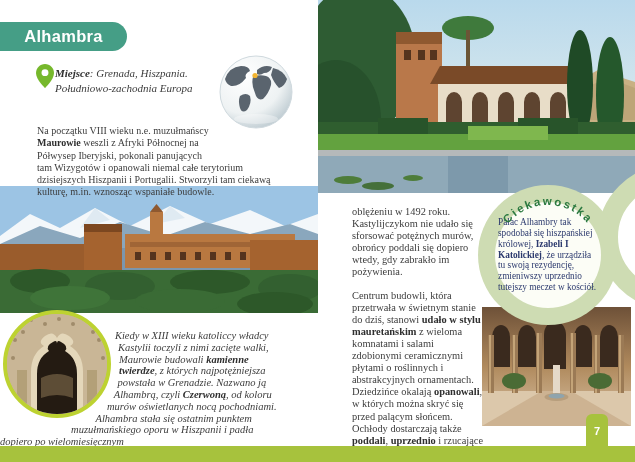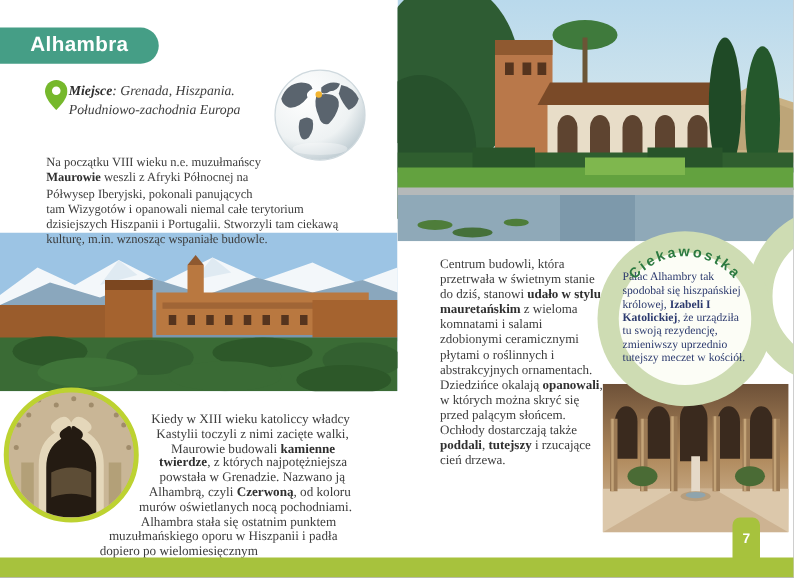--- a/index.html
+++ b/index.html
@@ -13,21 +13,21 @@
                font-size:16.5px;color:#ffffff;letter-spacing:.3px;}
   
   .loc-text{left:55px;top:66px;width:200px;font-size:11px;line-height:14.5px;white-space:pre-line;font-style:italic;}
   
   .intro{left:37px;top:100px;width:238px;font-size:10px;line-height:12.3px;margin-top:25px;}
   .intro .globe-spacer{float:right;width:62px;height:30px;}
   
   .photo{display:block;}
   
   .story{left:0;top:330px;width:286px;height:110px;font-size:10.5px;line-height:11.8px;
-         text-align:center;}
+         text-align:left;font-style:italic;}
   .story .circle-spacer{float:left;width:120px;height:110px;
          shape-outside:circle(62px at 57px 34px);}
   .circle-photo{left:3px;top:310px;width:108px;height:108px;border-radius:50%;
                 border:4px solid #bdd231;box-sizing:border-box;overflow:hidden;background:#c9b696;}
   
   .midcol{left:352px;top:206px;width:133px;font-size:10.4px;line-height:12.1px;}
   .midcol p{margin:0 0 11px 0;}
   
   .edge-ring{left:598px;top:165px;width:144px;height:144px;border-radius:50%;
              border:20px solid #cedcb3;box-sizing:border-box;}
@@ -193,21 +193,22 @@
       </g>
     </svg>
   </div>
 
   <div class="abs story">
     <span class="circle-spacer"></span>
     <span>Kiedy w XIII wieku katoliccy władcy Kastylii toczyli z nimi zacięte walki, Maurowie budowali <b>kamienne twierdze</b>, z których najpotężniejsza powstała w Grenadzie. Nazwano ją Alhambrą, czyli <b>Czerwoną</b>, od koloru murów oświetlanych nocą pochodniami. Alhambra stała się ostatnim punktem muzułmańskiego oporu w Hiszpanii i padła dopiero po wielomiesięcznym</span>
   </div>
 
   <div class="abs midcol">
-    <p>Centrum budowli, która przetrwała w świetnym stanie do dziś, stanowi <b>udało w stylu mauretańskim</b> z wieloma komnatami i salami zdobionymi ceramicznymi płytami o roślinnych i abstrakcyjnych ornamentach. Dziedzińce okalają <b>opanowali</b>, w których można skryć się przed palącym słońcem. Ochłody dostarczają także <b>poddali</b>, <b>tutejszy</b> i rzucające cień drzewa.</p>
+    <p>oblężeniu w 1492 roku. Kastylijczykom nie udało się sforsować potężnych murów, obrońcy poddali się dopiero wtedy, gdy zabrakło im pożywienia.</p>
+    <p>Centrum budowli, która przetrwała w świetnym stanie do dziś, stanowi <b>udało w stylu mauretańskim</b> z wieloma komnatami i salami zdobionymi ceramicznymi płytami o roślinnych i abstrakcyjnych ornamentach. Dziedzińce okalają <b>opanowali</b>, w których można skryć się przed palącym słońcem. Ochłody dostarczają także <b>poddali</b>, <b>uprzednio</b> i rzucające cień drzewa.</p>
   </div>
 
   <div class="abs photo" style="left:482px;top:307px;width:149px;height:119px;overflow:hidden;">
     <svg width="149" height="119" viewBox="0 0 149 119">
       <defs>
         <linearGradient id="crt" x1="0" y1="0" x2="0" y2="1">
           <stop offset="0" stop-color="#6e5138"></stop>
             <stop offset=".5" stop-color="#b08a5d"></stop>
             <stop offset="1" stop-color="#d9c3a6"></stop>
         </linearGradient>

